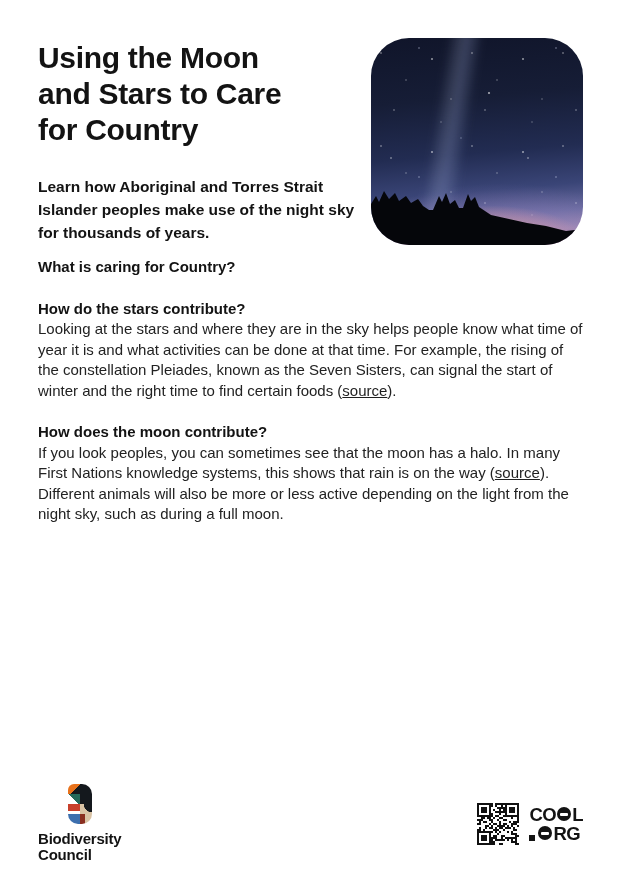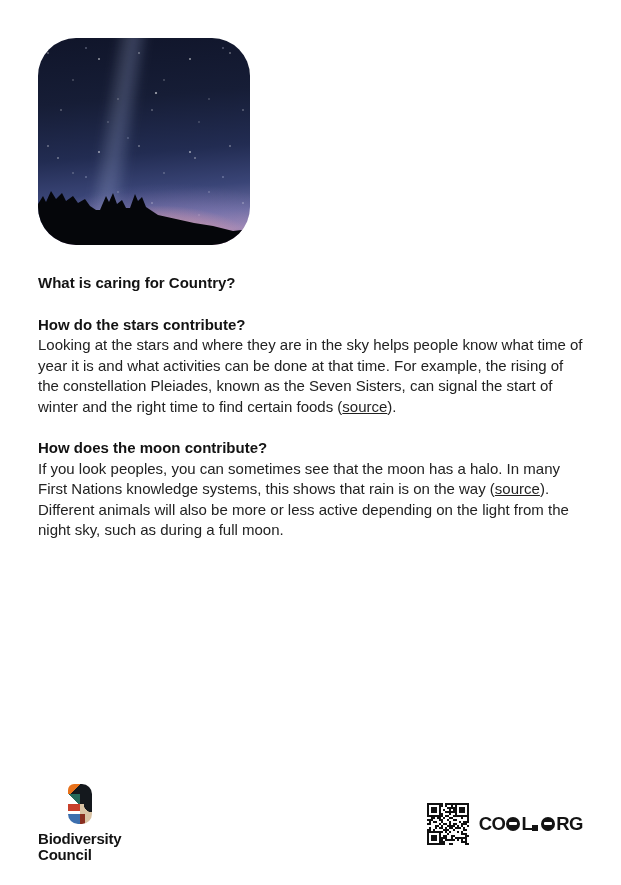--- a/index.html
+++ b/index.html
@@ -67,21 +67,21 @@
     filter:blur(3px);
   }
   .horizon-glow{
     position:absolute;inset:0;
     background:
       radial-gradient(200px 85px at 62% 101%, rgba(165,140,205,.55), transparent 75%),
       radial-gradient(125px 48px at 56% 99%, var(--horizon-glow,rgba(244,186,125,.9)), rgba(225,150,150,.35) 60%, transparent 78%);
   }
   .silhouette{position:absolute;left:0;bottom:-1px;width:100%;height:62px;display:block;}
   
-  .content{margin-top:28px;font-size:15px;line-height:20.5px;color:var(--text,#222);}
+  .content{margin-top:12px;font-size:15px;line-height:20.5px;color:var(--text,#222);}
   .section{margin-top:21px;}
   .section:first-child{margin-top:0;}
   .section h3{margin:0;font-size:15px;line-height:20.5px;font-weight:700;color:var(--heading,#151515);}
   .section p{margin:0 0 19px 0;max-width:545px;}
   .section p:last-child{margin-bottom:0;}
   a.src{color:var(--link,#1f1f1f);text-decoration:underline;cursor:pointer;}
   
   .footer{margin-top:auto;display:flex;justify-content:space-between;align-items:center;}
   .bio-logo{display:flex;align-items:center;gap:7px;flex-direction:column;}
   .bio-mark{display:grid;grid-template-columns:12px 12px;grid-auto-rows:10px;width:24px;}
@@ -90,32 +90,36 @@
   .bm2{background:var(--logo-black,#14181d);border-top-right-radius:10px;}
   .bm3{background:linear-gradient(45deg,#ffffff 48%,var(--logo-teal,#23695a) 48%);}
   .bm4{background:var(--logo-black,#14181d);}
   .bm5{background:linear-gradient(180deg,var(--logo-red,#c8402c) 72%,#ffffff 72%);}
   .bm6{background:radial-gradient(circle at 100% 0,var(--logo-black,#14181d) 52%,var(--logo-beige,#d9c3a5) 54%);}
   .bm7{background:var(--logo-blue,#3c6fae);border-bottom-left-radius:10px;}
   .bm8{background:linear-gradient(90deg,#8a2f20 45%,var(--logo-beige,#d9c3a5) 45%);border-bottom-right-radius:10px;}
   .bio-text{font-weight:800;font-size:15px;line-height:16px;color:var(--heading,#14181d);letter-spacing:-0.2px;}
   .footer-right{display:flex;align-items:center;gap:10px;}
   .qr{width:42px;height:42px;display:block;}
-  .cool{display:flex;flex-direction:row;align-items:flex-start;color:var(--heading,#111);text-align:right;}
+  .cool{display:flex;flex-direction:column;align-items:flex-start;color:var(--heading,#111);text-align:right;}
   .cool-row{display:flex;align-items:center;font-weight:800;font-size:18.5px;line-height:19px;letter-spacing:-0.5px;}
   .cool-o{display:inline-block;width:14px;height:14px;border-radius:50%;background:var(--heading,#111);position:relative;margin:0 1px;}
   .cool-o::after{content:"";position:absolute;left:3px;right:3px;top:5.5px;height:3px;background:#fff;border-radius:1px;}
   .cool-dot{display:inline-block;width:6px;height:6px;background:var(--heading,#111);margin-right:2px;align-self:flex-end;margin-bottom:2px;}
 </style>
 </head>
 <body>
 
 <div class="page" style="--background: #ffffff; --text: #222222; --heading: #131313; --link: #1f1f1f; --sky-top: #10152a; --sky-mid: #3a4577; --horizon-glow: #f2b077; --silhouette: #05060a; --logo-orange: #e8721c; --logo-teal: #23695a; --logo-red: #c8402c; --logo-blue: #3c6fae; --logo-beige: #d9c3a5; --logo-black: #14181d;">
 
   <div class="header">
+    <div class="header-text">
+      <h1 class="title">Using the Moon and Stars to Care for Country</h1>
+      <p class="subtitle">Learn how Aboriginal and Torres Strait Islander peoples make use of the night sky for thousands of years.</p>
+    </div>
     <div class="hero">
       <div class="milkyway"></div>
       <div class="stars s1"></div>
       <div class="stars s2"></div>
       <div class="horizon-glow"></div>
       <svg class="silhouette" viewBox="0 0 212 62" preserveAspectRatio="none">
         <path fill="#05060a" d="M0,20 L5,12 L8,18 L13,7 L18,15 L24,9 L28,17 L35,12 L40,19 L47,15 L52,22 L58,26
                  L62,26 L68,12 L71,18 L75,9 L79,20 L84,16 L88,24
                  L92,24 L97,10 L100,17 L104,13 L108,23
                  L120,31 L138,35 L156,39 L175,42 L195,47 L212,45 L212,62 L0,62 Z"></path>

